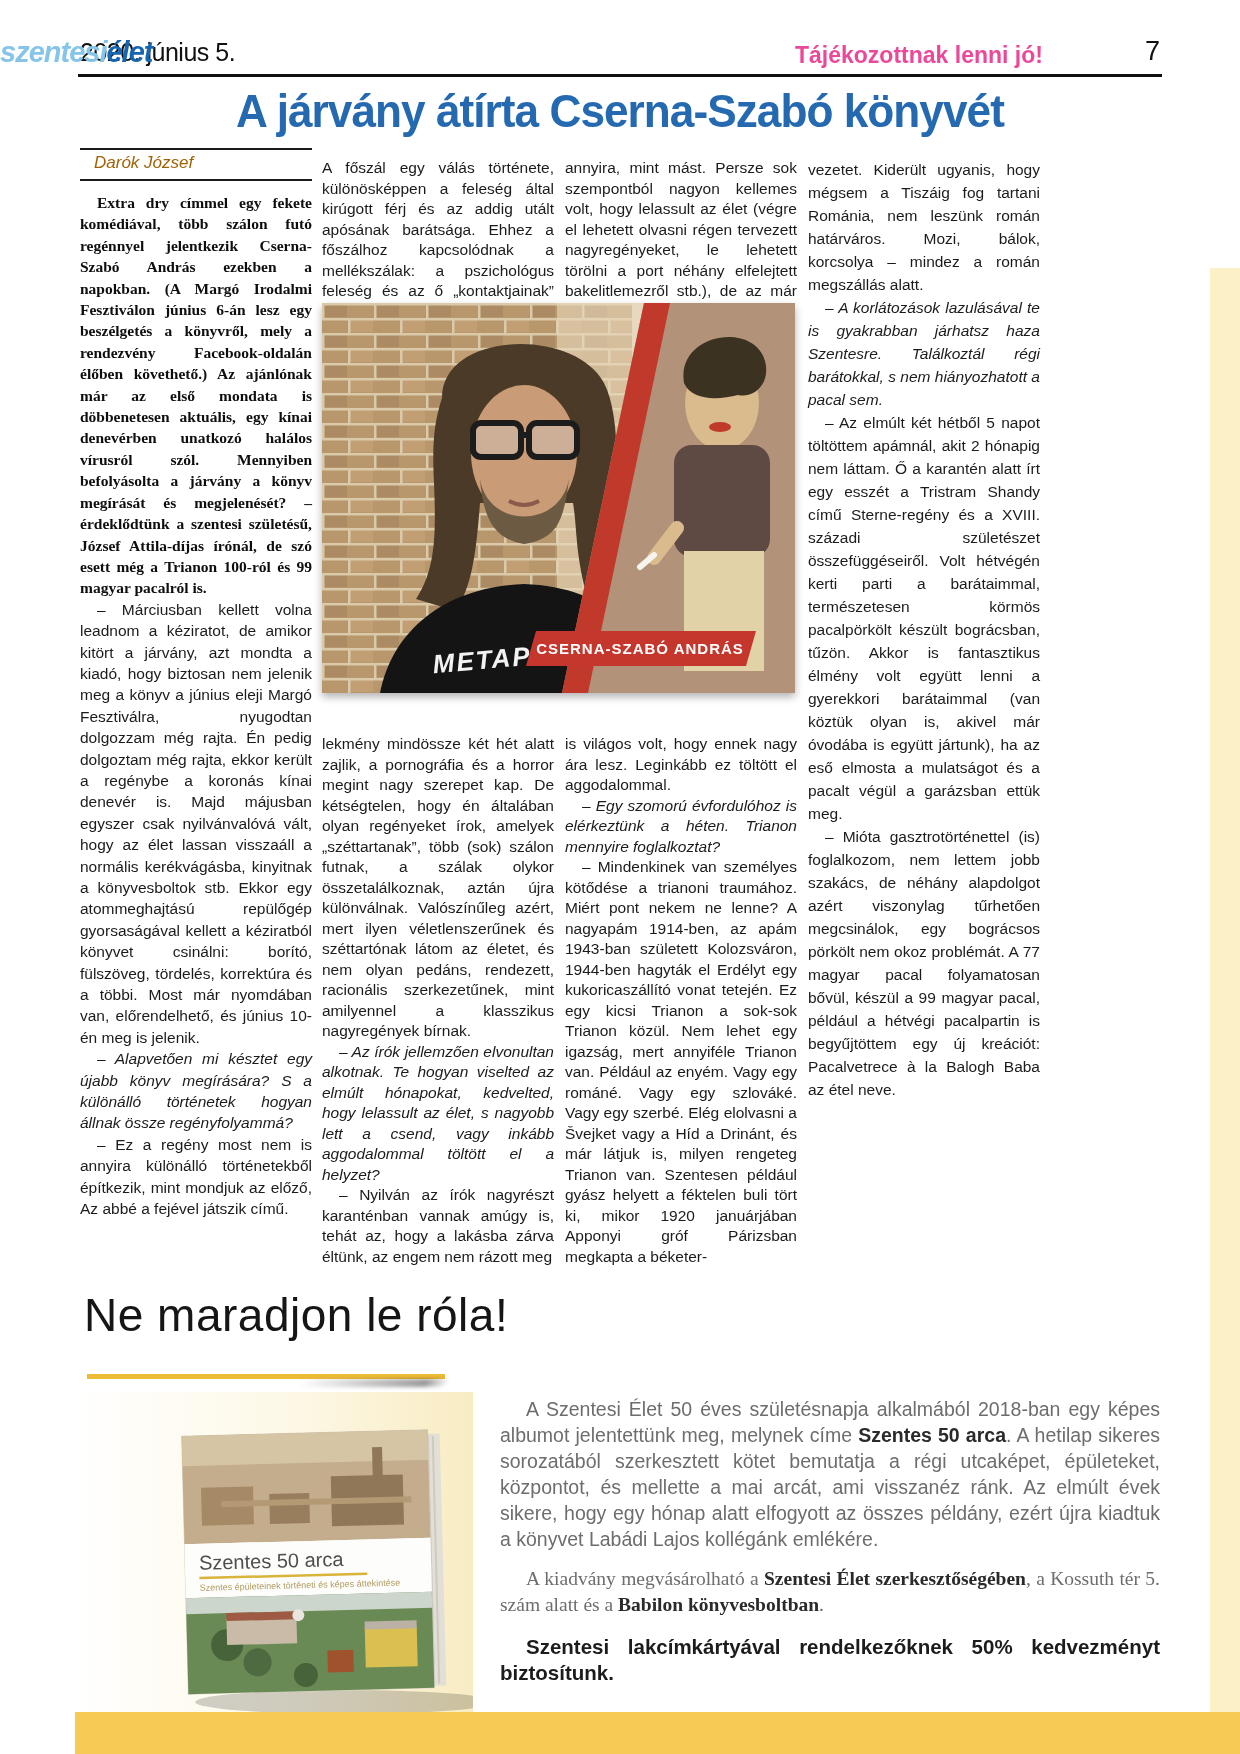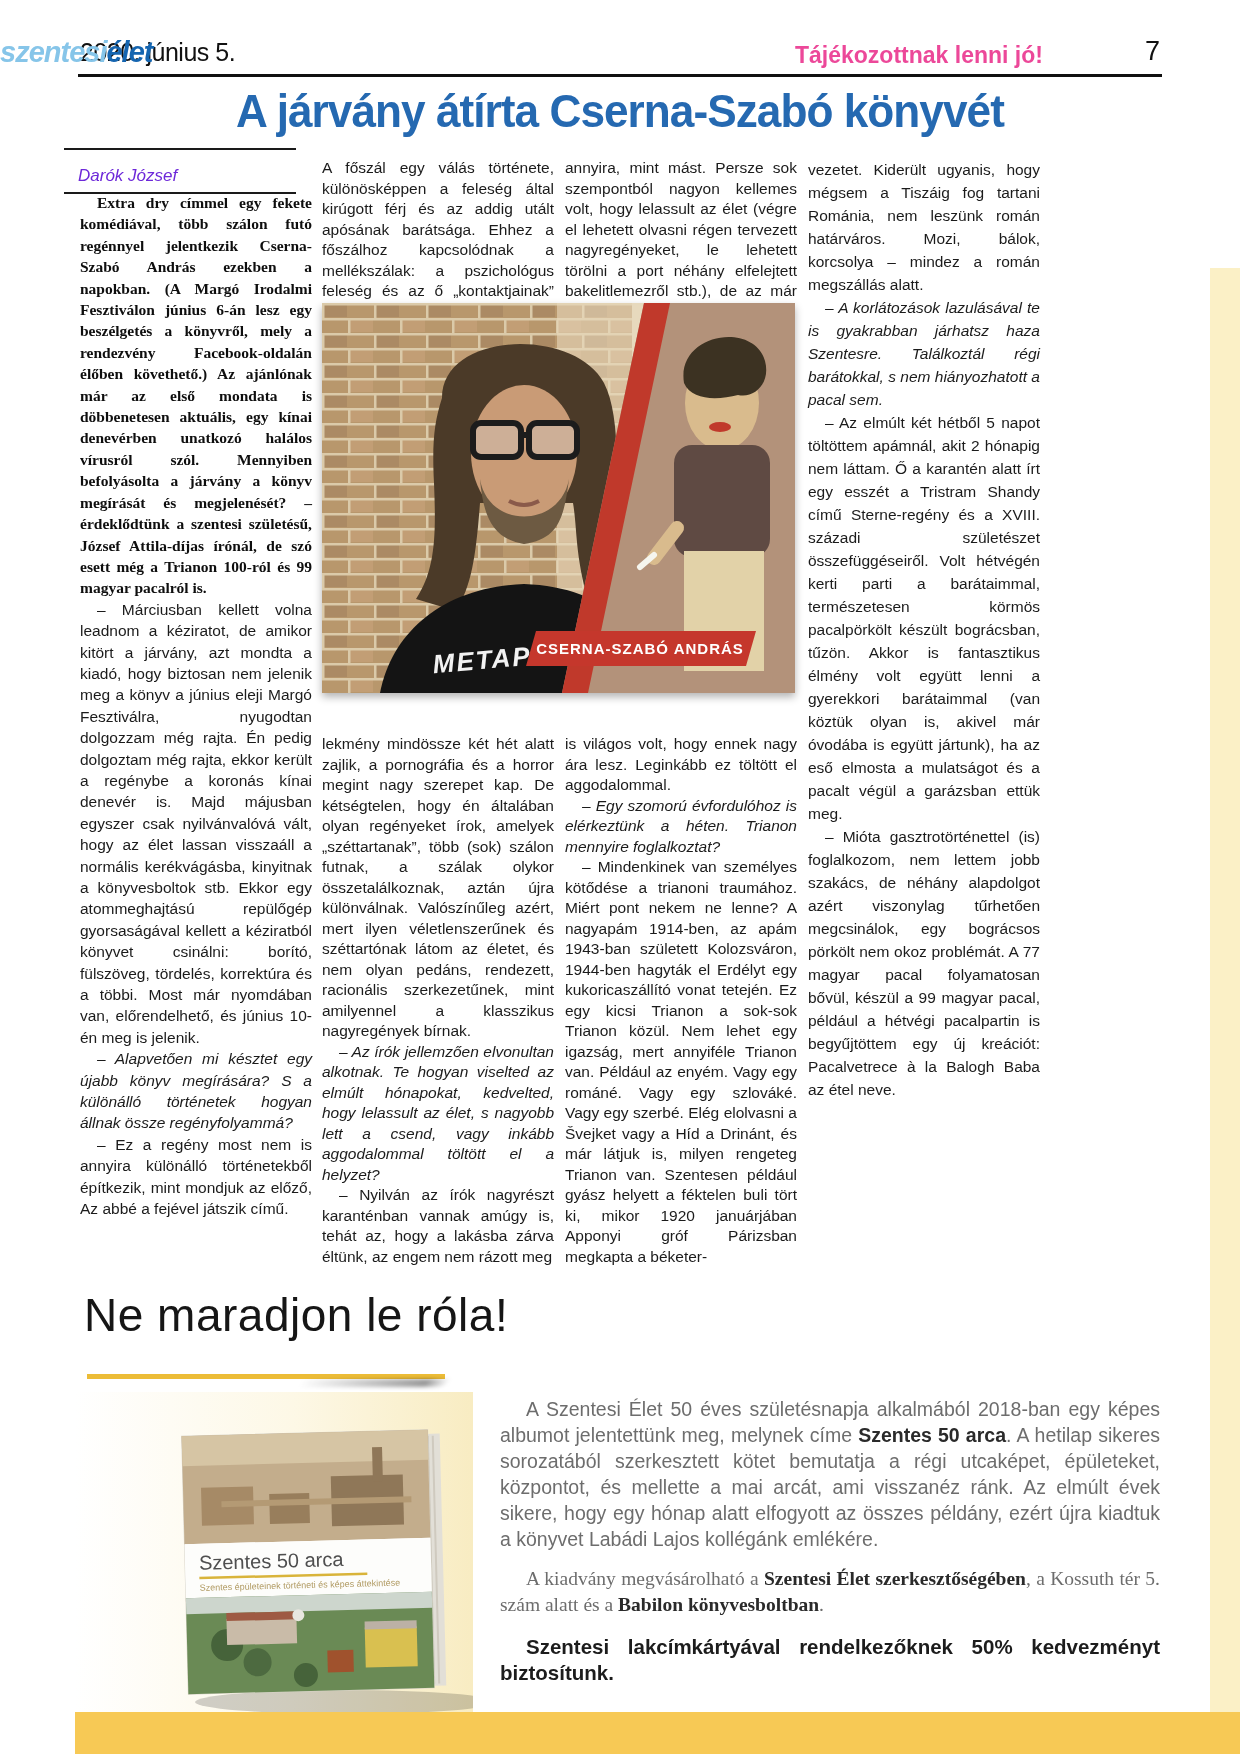--- a/index.html
+++ b/index.html
@@ -17,23 +17,23 @@
   .hdr-tagline{position:absolute;left:795px;top:42px;font-size:23px;font-weight:bold;color:#ec4899;}
   .hdr-pagenum{position:absolute;right:80px;top:36px;font-size:27px;color:#111;}
   
   .headline{
     position:absolute;left:80px;right:80px;top:84px;text-align:center;
     font-size:46px;font-weight:bold;color:#2569b1;letter-spacing:-1px;
     transform:scaleX(0.96);transform-origin:center;white-space:nowrap;
   }
   
   .byline{
-    position:absolute;left:64px;top:148px;width:232px;
+    position:absolute;left:80px;top:148px;width:232px;
     border-top:2px solid #1a1a1a;border-bottom:2px solid #1a1a1a;
-    font-style:italic;font-size:17px;padding:16px 0 6px 14px;box-sizing:border-box;color:#6d28d9;
+    font-style:italic;font-size:17px;padding:3px 0 6px 14px;box-sizing:border-box;color:#a16207;
   }
   
   .col{position:absolute;width:232px;font-size:15.5px;line-height:20.5px;text-align:justify;}
   .col p{margin:0;text-indent:17px;}
   .col p.noindent{text-indent:0;}
   .col p.q{font-style:italic;}
   #col1{left:80px;top:192px;line-height:21.4px;}
   #col1 .lead{font-weight:bold;color:#0e0e0e;font-family:Liberation Serif, serif;}
   #col2{left:322px;top:158px;}
   #col3{left:565px;top:158px;}

